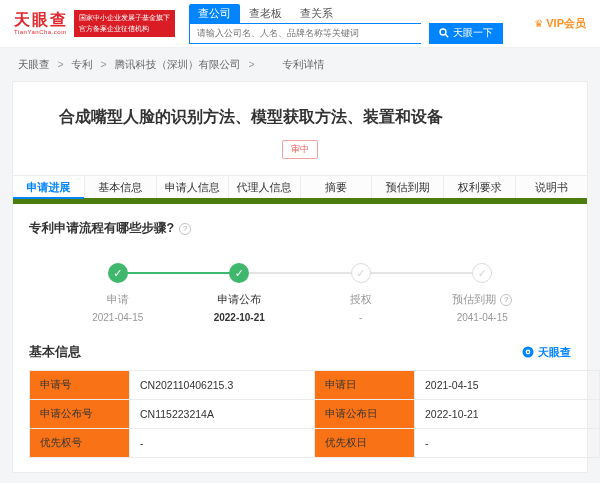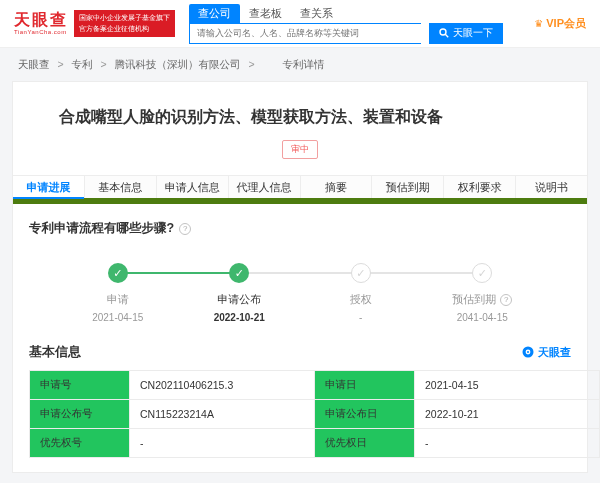--- a/index.html
+++ b/index.html
@@ -86,21 +86,21 @@
   .step-label { margin-top:9px; font-size:11px; color:#999; display:flex; align-items:center; gap:4px; }
   .step.current .step-label { color:#333; font-weight:normal; }
   .step-date { margin-top:5px; font-size:10px; color:#999; }
   .step.current .step-date { color:#333; font-weight:bold; }
   
   .basic-head { display:flex; justify-content:space-between; align-items:center; margin:20px 0 9px; }
   .basic-title { font-size:13px; font-weight:bold; color:#333; }
   .watermark { color:#0084ff; font-size:11px; font-weight:bold; display:flex; align-items:center; gap:4px; }
   table.info { width:100%; border-collapse:collapse; font-size:10.5px; table-layout:fixed; }
   table.info td { border:1px solid #ebebeb; padding:7px 10px; color:#333; overflow:hidden; white-space:nowrap; }
-  td.lbl { background:#22c55e; color:#888; width:100px; }
+  td.lbl { background:#f97316; color:#888; width:100px; }
   td.val { width:185px; }
 </style>
 </head>
 <body>
 
 <div class="topbar">
   <div class="logo">
     <span class="logo-cn">天眼查</span>
     <span class="logo-en">TianYanCha.com</span>
   </div>

